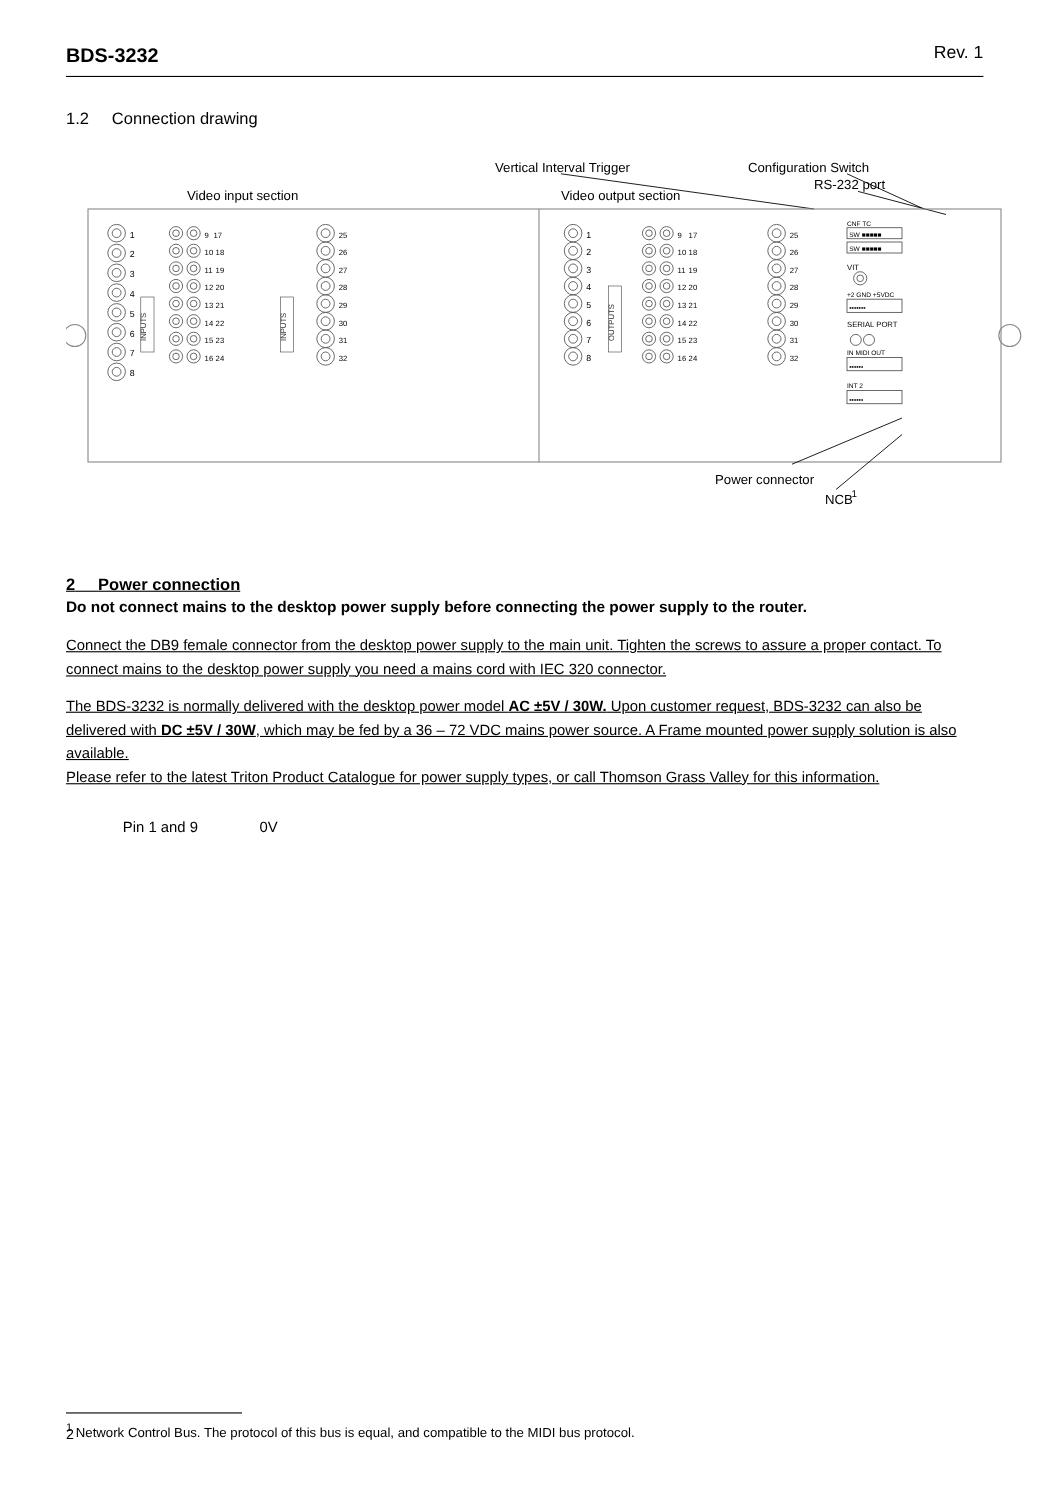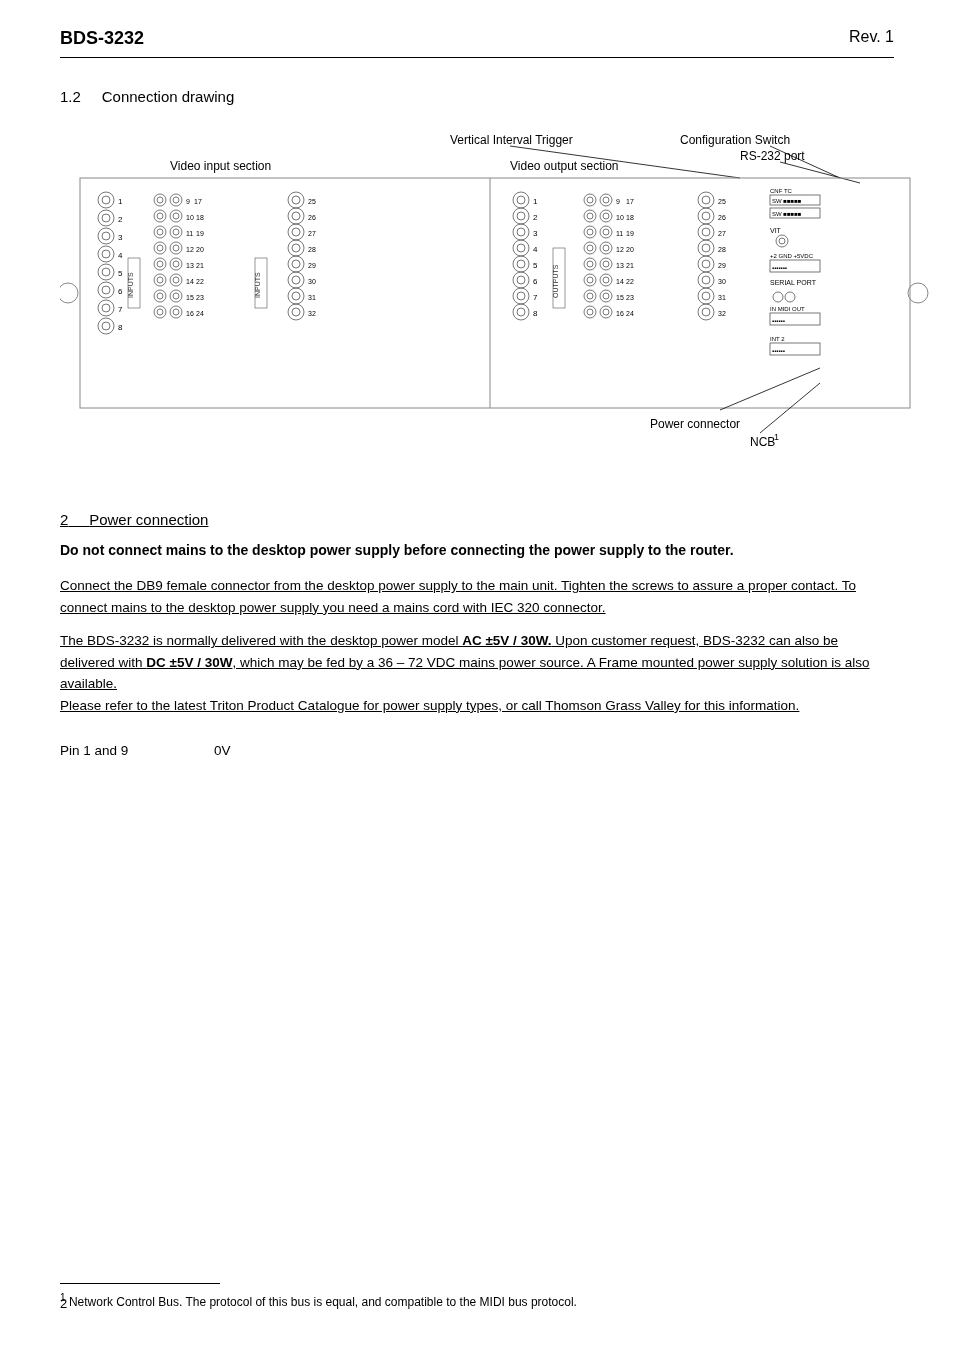--- a/index.html
+++ b/index.html
@@ -8,21 +8,21 @@
       font-size: 14px;
       background: #fff;
       color: #000;
       width: 954px;
       min-height: 1351px;
       padding: 0;
     }
     .page {
       width: 954px;
       min-height: 1351px;
-      padding: 28px 60px 40px 60px;
+      padding: 40px 60px 40px 60px;
       position: relative;
     }
     .header {
       display: flex;
       justify-content: space-between;
       align-items: flex-start;
       border-bottom: 1px solid #000;
       padding-bottom: 8px;
       margin-bottom: 30px;
     }
@@ -41,44 +41,45 @@
     
     .connection-drawing-section {
       margin-bottom: 40px;
     }
     
     .power-section {
       margin-top: 20px;
     }
     .power-section h2 {
       font-size: 15px;
-      font-weight: normal;
+      font-weight: bold;
       text-decoration: underline;
-      margin-bottom: 12px;
+      margin-bottom: 1px;
     }
     .bold-warning {
       font-weight: bold;
       font-size: 14px;
       margin-bottom: 14px;
       line-height: 1.5;
     }
     .body-text {
       font-size: 13.5px;
       line-height: 1.6;
       margin-bottom: 12px;
       text-decoration: underline;
     }
     .pin-table {
       margin: 20px auto;
       font-size: 13.5px;
       line-height: 2;
     }
     .pin-row {
       display: flex;
-      gap: 34px;
+      gap: 56px;
+      text-align: right;
     }
     .pin-label {
       min-width: 120px;
     }
     
     .footer {
       position: absolute;
       bottom: 40px;
       left: 60px;
       right: 60px;

